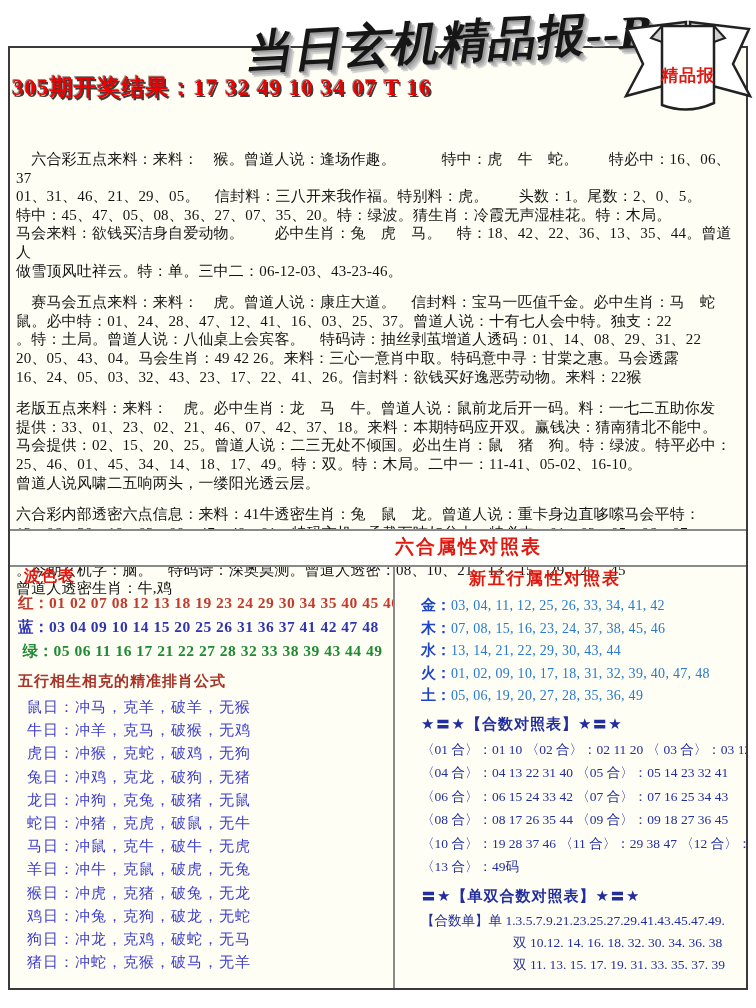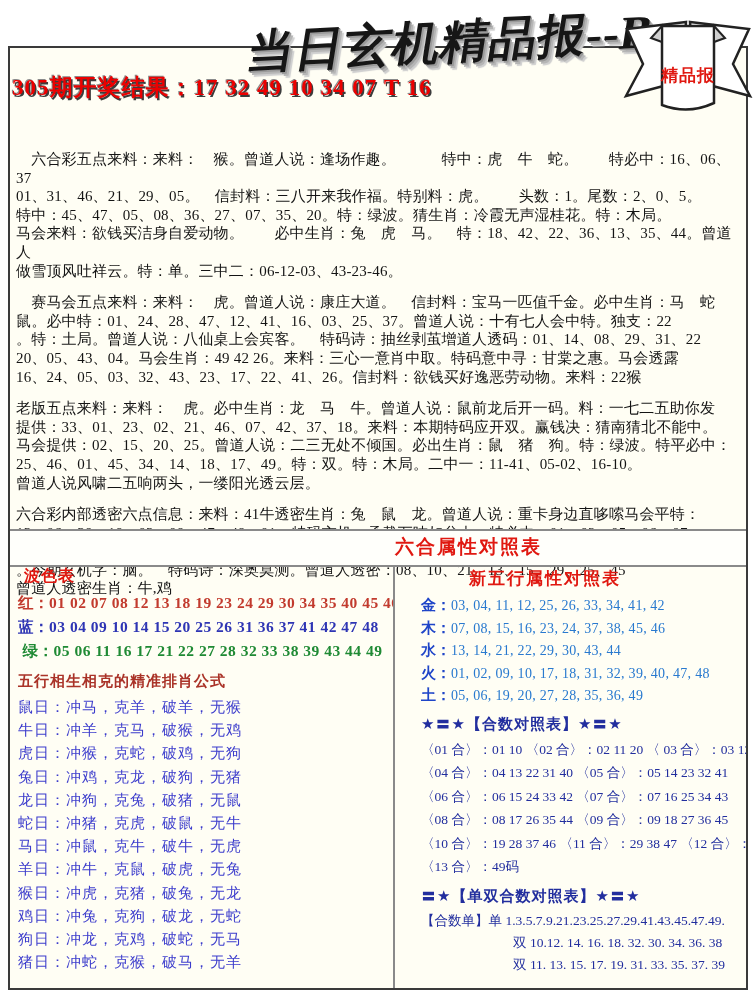--- a/index.html
+++ b/index.html
@@ -45,21 +45,21 @@
     font-family:"Liberation Sans","DejaVu Sans",sans-serif;margin:2px 0 4px 6px;}
   .color-row{font-size:15.5px;font-weight:bold;line-height:24px;white-space:nowrap;
     font-family:"Liberation Serif","DejaVu Serif",serif;}
   .color-row .nums{letter-spacing:0.5px;}
   .row-red{color:#c23b2e;}
   .row-blue{color:#2e35b4;}
   .row-green{color:#1f8a34;text-align:center;}
   .formula-title{color:var(--darkred);font-size:15px;font-weight:bold;margin:9px 0 4px 0;
     font-family:"Liberation Sans","DejaVu Sans",sans-serif;letter-spacing:1px;}
   .zodiac-line{color:var(--zblue);font-size:15px;line-height:23.2px;letter-spacing:1px;
-    font-family:"Liberation Sans","DejaVu Sans",sans-serif;}
+    font-family:"Liberation Sans","DejaVu Sans",sans-serif;margin-left:9px;}
   .five-title{color:var(--red);font-size:17px;font-weight:bold;letter-spacing:2px;
     margin:4px 0 4px 48px;font-family:"Liberation Sans","DejaVu Sans",sans-serif;}
   .elem-row{font-size:14px;line-height:21.5px;white-space:nowrap;}
   .elem-row .elbl{color:var(--eleblue);font-weight:bold;font-size:15px;
     font-family:"Liberation Sans","DejaVu Sans",sans-serif;}
   .elem-row .enums{color:var(--ltblue);letter-spacing:0.3px;}
   .hesu-header,.ds-header{color:var(--navy);font-weight:bold;font-size:15px;margin:8px 0 4px 0;
     font-family:"Liberation Sans","DejaVu Sans",sans-serif;letter-spacing:1px;}
   .hesu-line{color:var(--navy);font-size:13.5px;line-height:23.5px;white-space:nowrap;}
   .ds-line{color:var(--navy);font-size:13.5px;line-height:22px;white-space:nowrap;}

